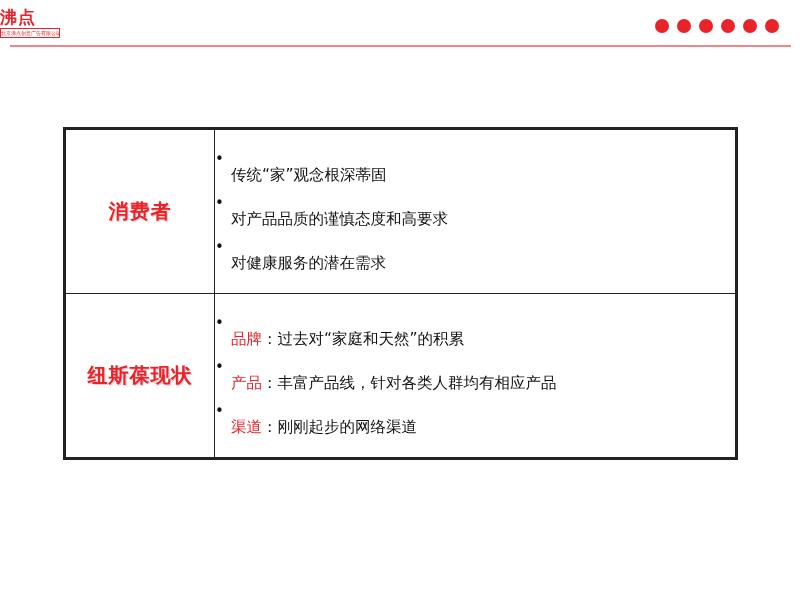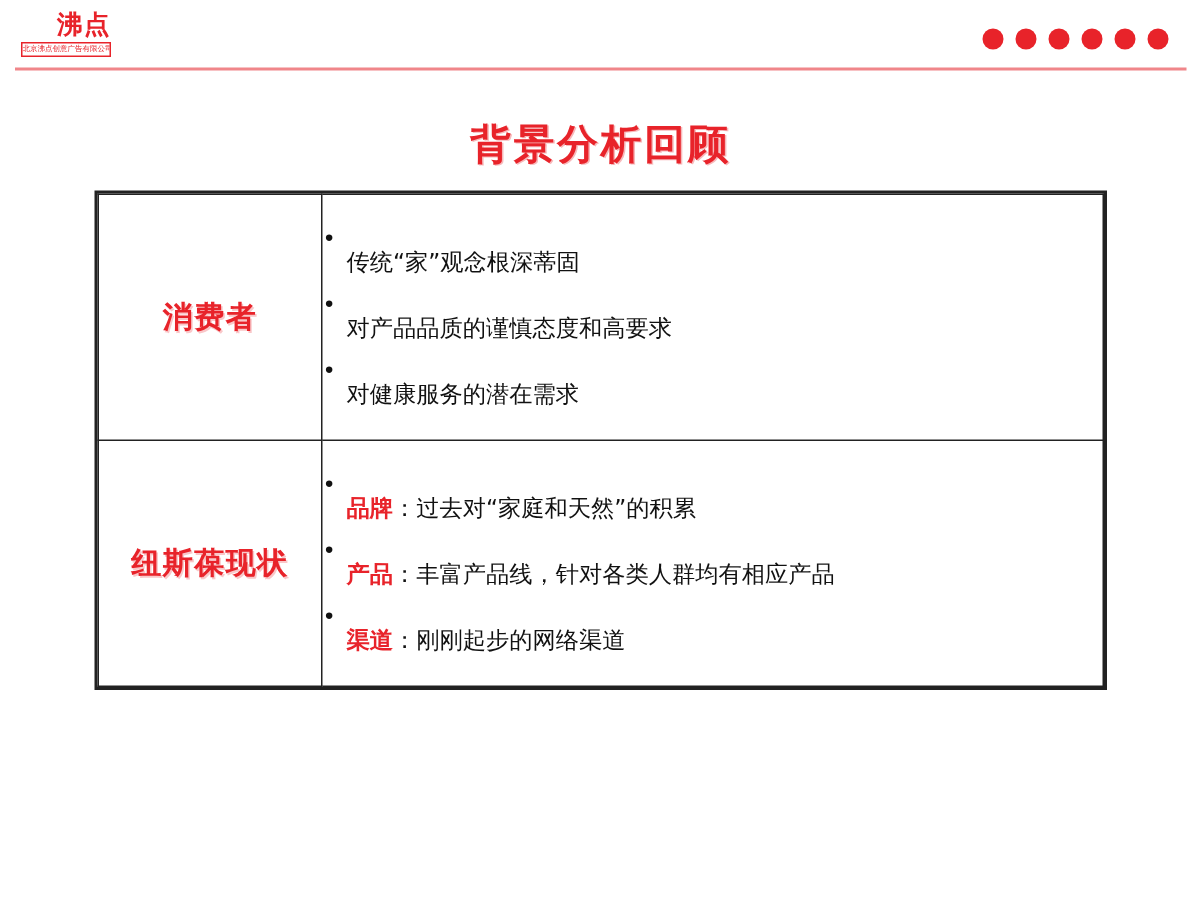--- a/index.html
+++ b/index.html
@@ -23,24 +23,24 @@
   
   .header {
     position: absolute;
     top: 0;
     left: 0;
     width: 801px;
     height: 54px;
   }
   .logo {
     position: absolute;
-    left: 14px;
+    left: 0;
     top: 8px;
     width: 60px;
-    text-align: right;
+    text-align: left;
   }
   .logo-text {
     color: #e8232a;
     font-size: 17px;
     font-weight: bold;
     letter-spacing: 1px;
     line-height: 19px;
     font-family: "DejaVu Sans", sans-serif;
   }
   .logo-sub {
@@ -138,21 +138,21 @@
     font-size: 15px;
     line-height: 21px;
     color: #111111;
   }
   .bullet-row .text {
     flex: 1 1 auto;
     margin-top: 16px;
   }
   .bold-red {
     color: #e8232a;
-    font-weight: bold;
+    font-weight: normal;
   }
   
   .nodot .bullet {
     visibility: hidden;
   }
 
   .row-consumer .items-cell { padding-top: 12px; padding-bottom: 12px; }
   .row-competitor .items-cell { padding-top: 14px; padding-bottom: 14px; }
   .row-trend .items-cell { padding-top: 12px; padding-bottom: 12px; }
   .row-status .items-cell { padding-top: 12px; padding-bottom: 12px; }
@@ -171,21 +171,20 @@
       <span class="dot"></span>
       <span class="dot"></span>
       <span class="dot"></span>
       <span class="dot"></span>
       <span class="dot"></span>
       <span class="dot"></span>
     </div>
     <div class="header-rule"></div>
   </div>
 
-  <div class="slide-title">背景分析回顾</div>
 
   <div class="table">
     <table>
       <tbody>
         <tr class="row-consumer">
           <td class="cat-cell">消费者</td>
           <td class="items-cell">
             <div class="bullet-row">
               <span class="bullet">•</span>
               <span class="text">传统“家”观念根深蒂固</span>

